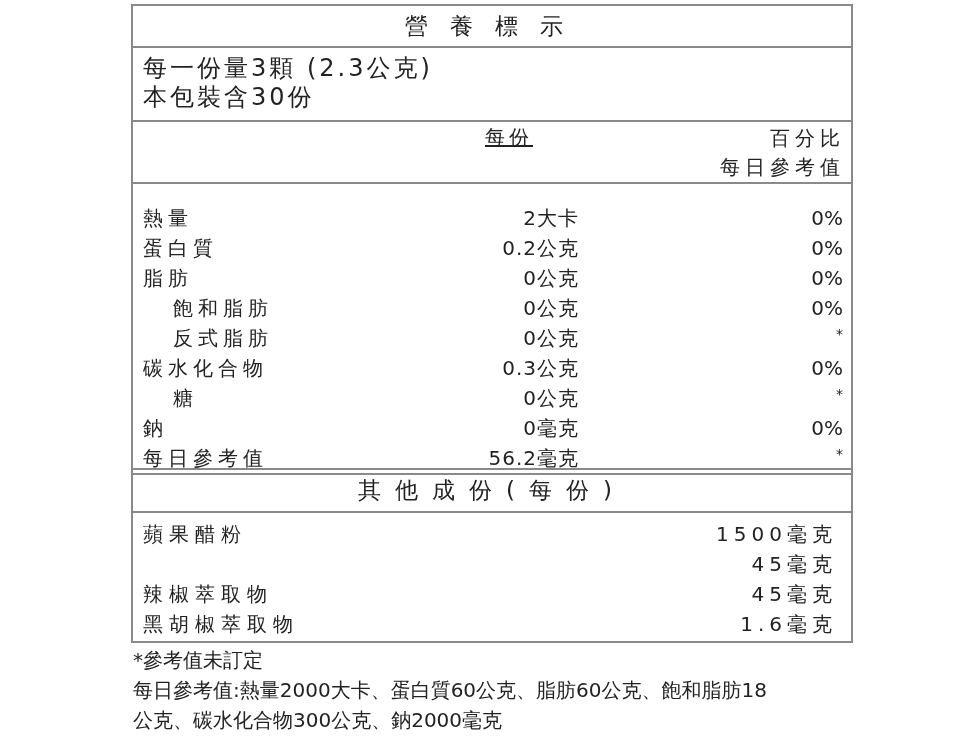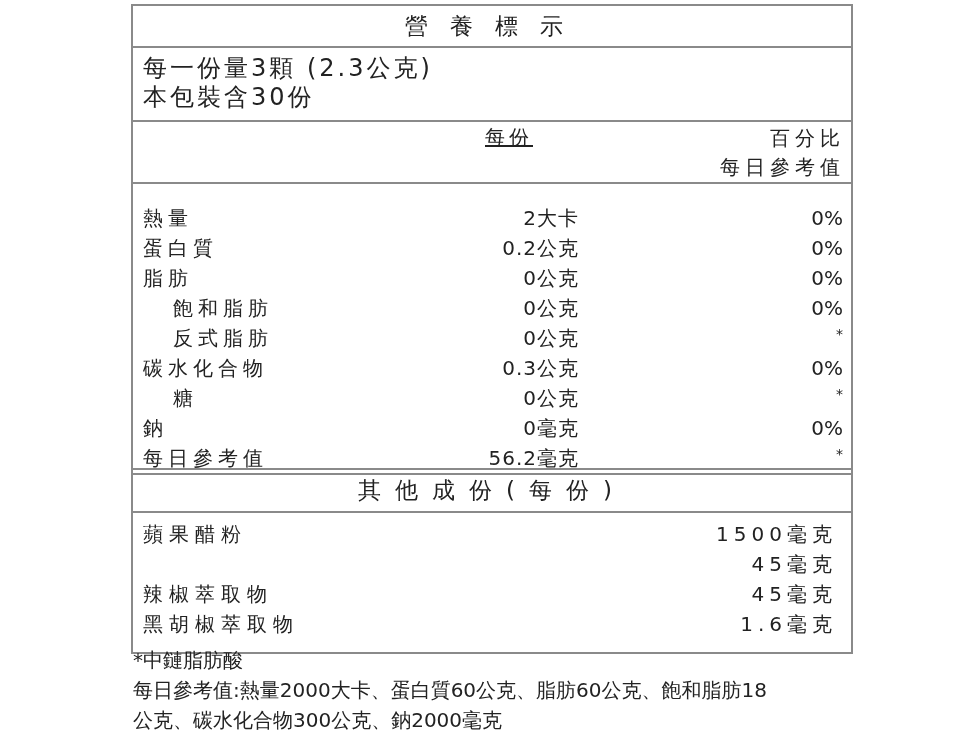--- a/index.html
+++ b/index.html
@@ -16,21 +16,21 @@
     .hdr { position:relative; height:60px; border-bottom:2px solid #8a8a8a; font-size:20px; letter-spacing:4px; }
     .hdr .per { position:absolute; left:352px; top:2px;text-decoration:underline; }
     .hdr .dv { position:absolute; right:6px; top:2px; text-align:right; line-height:29px; letter-spacing:5px; }
     .rows { padding-top:19px; padding-bottom:0px; }
     .row { position:relative; height:30px; line-height:30px; font-size:20px; }
     .row .name { position:absolute; left:10px; letter-spacing:5px; }
     .row .name.indent { left:40px; }
     .row .amt { position:absolute; right:272px; text-align:center; letter-spacing:1px; }
     .row .pct { position:absolute; right:8px; text-align:right; }
     .row .pct.star { font-size:14px; top:-4px; }
-    #t2 .rows { padding-top:6px; padding-bottom:13px; }
+    #t2 .rows { padding-top:6px; padding-bottom:2px; }
     #t2 .row .name { letter-spacing:6px; }
     #t2 .row .amt2 { position:absolute; right:14px; text-align:right; letter-spacing:5px; }
     .notes { position:absolute; left:133px; top:645px; width:730px; font-size:20px; line-height:30px; color:#222; }
   </style>
 </head>
 <body>
 
 <div class="tbl" id="t1">
   <div class="title">營養標示</div>
   <div class="serving">
@@ -108,16 +108,16 @@
       <span class="amt2">45毫克</span>
     </div>
     <div class="row">
       <span class="name">黑胡椒萃取物</span>
       <span class="amt2">1.6毫克</span>
     </div>
   </div>
 </div>
 
 <div class="notes">
-  <div>*中鏈脂肪酸</div>
+  <div>*參考值未訂定</div>
   <div>每日參考值:熱量2000大卡、蛋白質60公克、脂肪60公克、飽和脂肪18</div>
   <div>公克、碳水化合物300公克、鈉2000毫克</div>
 </div>
 
 </body></html>

